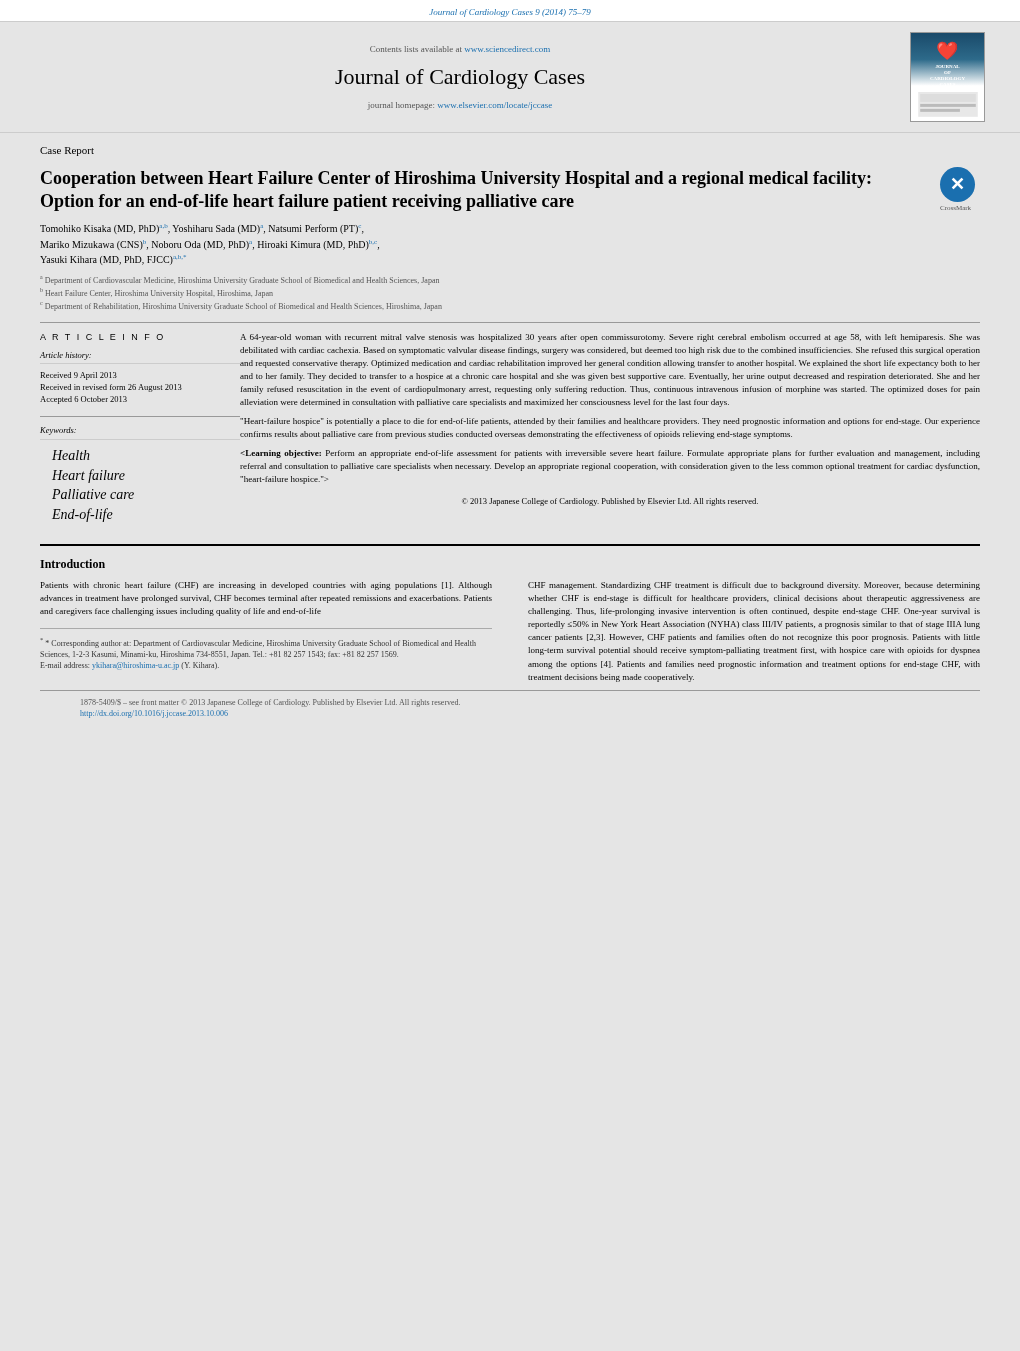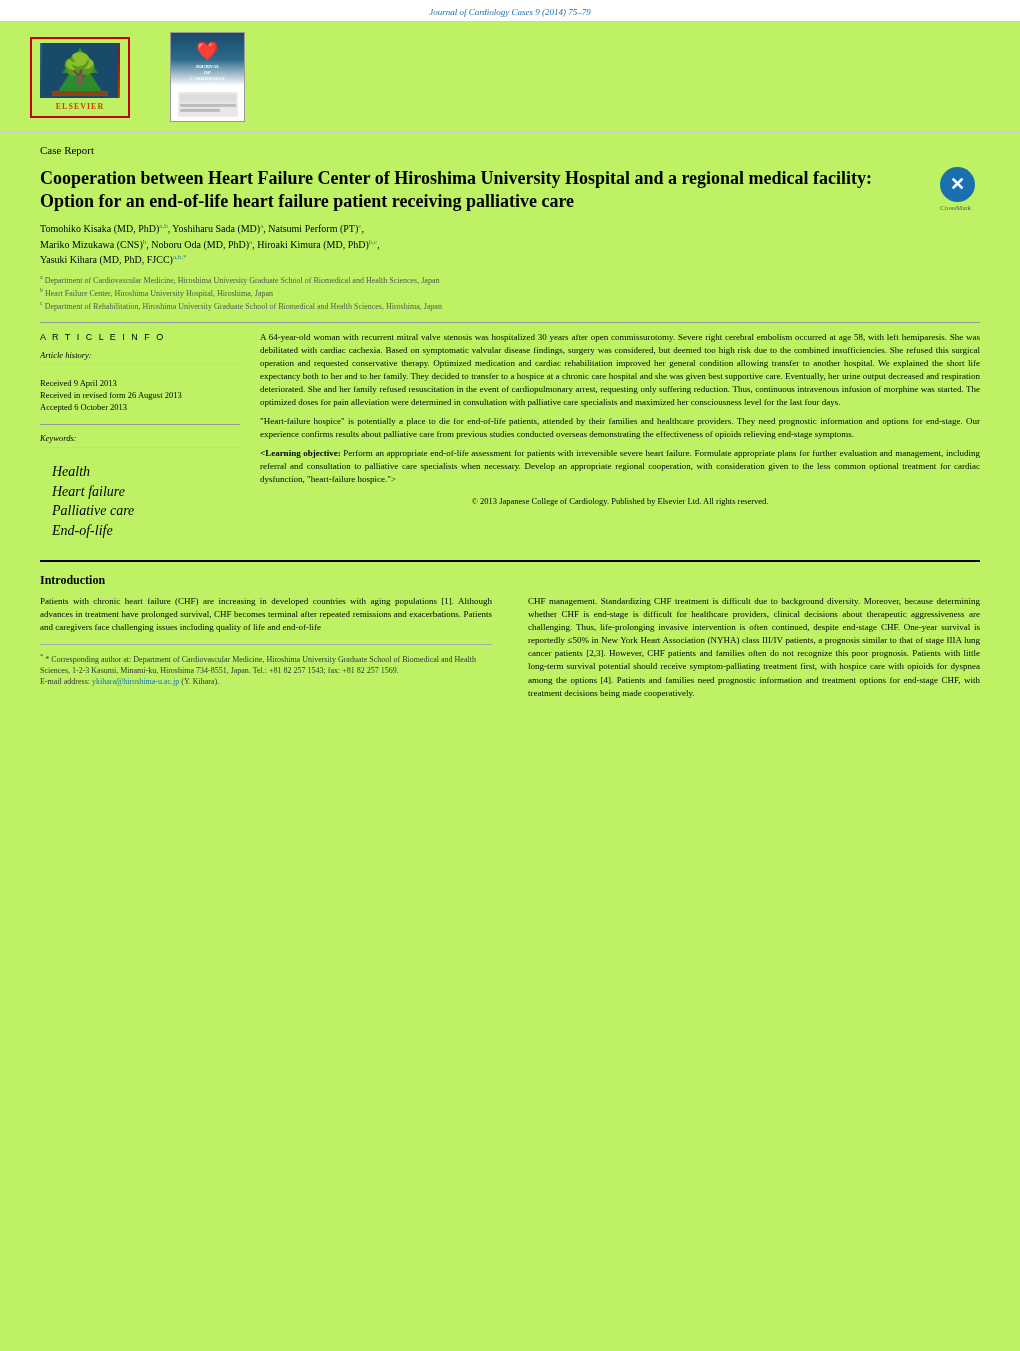--- a/index.html
+++ b/index.html
@@ -6,21 +6,21 @@
     body {
       font-family: 'Times New Roman', Times, serif;
       background: #fff;
       color: #000;
       font-size: 9.5px;
       line-height: 1.4;
     }
     .page {
       width: 1020px;
       min-height: 1351px;
-      background: #bef264;
+      background: #e5e5e5;
       padding: 0;
       position: relative;
     }
     
     .journal-top-bar {
       background: #fff;
       text-align: center;
       padding: 6px 0 2px 0;
       border-bottom: 1px solid #ccc;
     }
@@ -178,21 +178,20 @@
     }
     .affiliations sup { font-size: 6px; }
     .divider {
       border: none;
       border-top: 1px solid #999;
       margin: 8px 0;
     }
     
     .two-col {
       display: flex;
-      gap: 20px;
     }
     .left-col {
       width: 200px;
       flex-shrink: 0;
     }
     .right-col {
       flex: 1;
     }
     .section-label {
       font-size: 9px;
@@ -203,21 +202,21 @@
       font-family: Arial, sans-serif;
     }
     .article-info-section {
       margin-bottom: 10px;
     }
     .article-info-section .sub-label {
       font-size: 8.5px;
       font-style: italic;
       border-bottom: 1px solid #ccc;
       padding-bottom: 2px;
-      margin-bottom: 14px;
+      margin-bottom: 6px;
       color: #000;
     }
     .article-info-section p {
       font-size: 8.5px;
       line-height: 1.4;
     }
     .keywords-section .keyword-item {
       font-size: 14px;
       font-style: italic;
       margin-left: 12px;
@@ -294,35 +293,32 @@
 <body>
 
 <div class="page">
 
   <div class="journal-top-bar">
     <a href="#">Journal of Cardiology Cases 9 (2014) 75–79</a>
   </div>
 
   <div class="header-section">
 
-    <div class="elsevier-logo">
-      <div class="elsevier-logo-inner">
-        <div class="elsevier-logo-img">
-          <svg width="76" height="55" viewBox="0 0 76 55">
-            <rect width="76" height="55" fill="#1a4a6a"></rect>
-
-            <polygon points="38,5 20,30 28,30 15,50 61,50 48,30 56,30" fill="#2d8a2d"></polygon>
-
-            <rect x="10" y="48" width="56" height="5" fill="#8b4513"></rect>
-          </svg>
-        </div>
-        <div class="elsevier-text">ELSEVIER</div>
-      </div>
-    </div>
-
+
+    <div class="header-center">
+      <div class="sciencedirect-link">
+        <span>Contents lists available at</span>
+        <a href="#">www.sciencedirect.com</a>
+      </div>
+      <div class="journal-title-main">Journal of Cardiology Cases</div>
+      <div class="journal-homepage">
+        <span>journal homepage:</span>
+        <a href="#">www.elsevier.com/locate/jccase</a>
+      </div>
+    </div>
 
     <div class="journal-cover">
       <div class="journal-cover-img">
         <div class="cover-icon">❤️</div>
         <div class="cover-title">JOURNAL<br>OF<br>CARDIOLOGY<br>CASES</div>
         <svg width="60" height="25" viewBox="0 0 60 25" style="margin-top:4px;">
           <rect width="60" height="25" fill="#e8e8e8"></rect>
           <rect x="2" y="2" width="56" height="8" fill="#ddd"></rect>
           <rect x="2" y="12" width="56" height="3" fill="#bbb"></rect>
           <rect x="2" y="17" width="40" height="3" fill="#bbb"></rect>
@@ -417,15 +413,21 @@
         </div>
       </div>
 
       <div class="body-right">
         <div class="body-text">
           <p>CHF management. Standardizing CHF treatment is difficult due to background diversity. Moreover, because determining whether CHF is end-stage is difficult for healthcare providers, clinical decisions about therapeutic aggressiveness are challenging. Thus, life-prolonging invasive intervention is often continued, despite end-stage CHF. One-year survival is reportedly ≤50% in New York Heart Association (NYHA) class III/IV patients, a prognosis similar to that of stage IIIA lung cancer patients [2,3]. However, CHF patients and families often do not recognize this poor prognosis. Patients with little long-term survival potential should receive symptom-palliating treatment first, with hospice care with opioids for dyspnea among the options [4]. Patients and families need prognostic information and treatment options for end-stage CHF, with treatment decisions being made cooperatively.</p>
         </div>
       </div>
     </div>
 
+    <div class="bottom-bar">
+      <div>1878-5409/$ – see front matter © 2013 Japanese College of Cardiology. Published by Elsevier Ltd. All rights reserved.</div>
+      <div>
+        <a href="#">http://dx.doi.org/10.1016/j.jccase.2013.10.006</a>
+      </div>
+    </div>
 
   </div>
 </div>
 
 </body></html>

